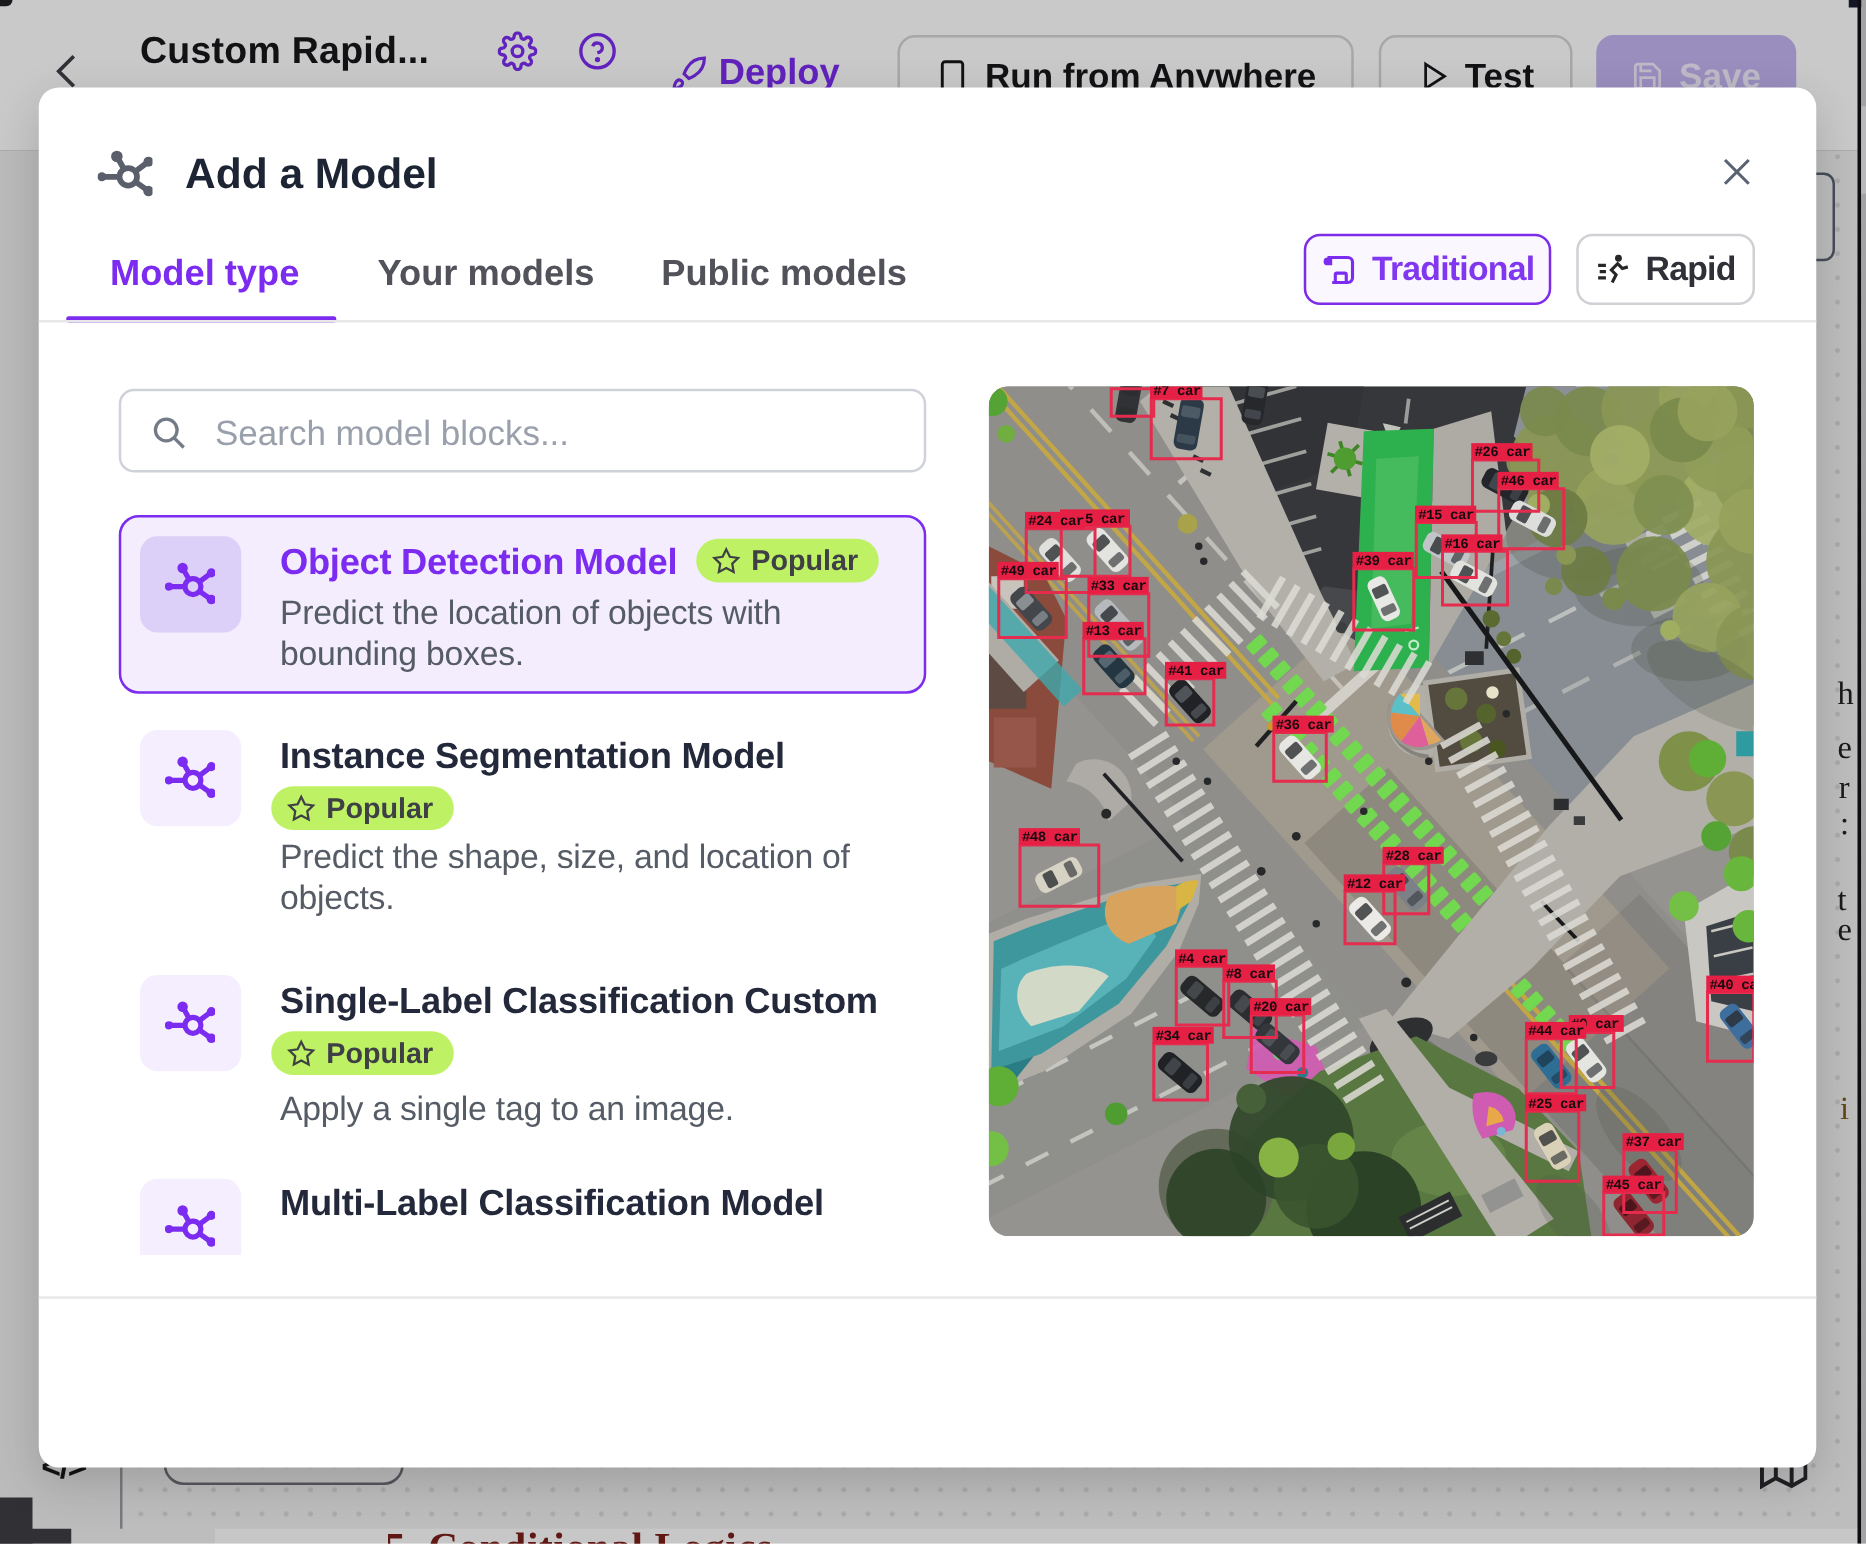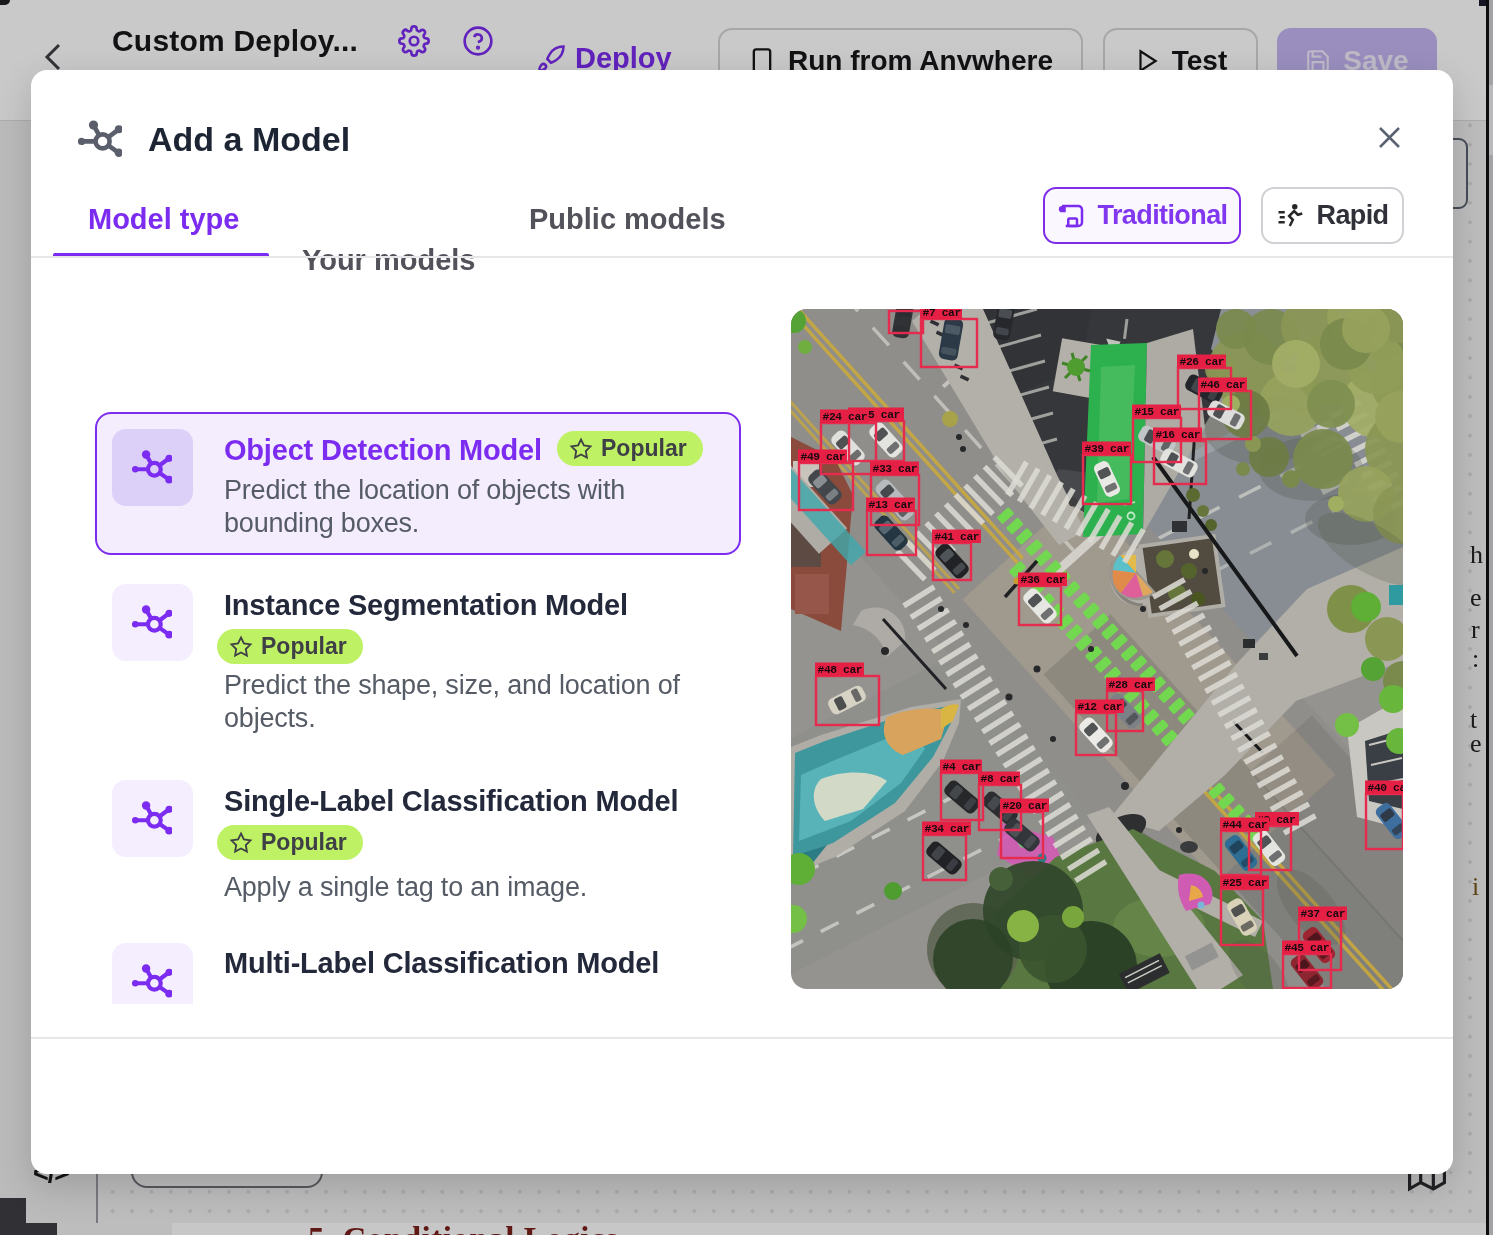--- a/index.html
+++ b/index.html
@@ -32,21 +32,21 @@
   .sertxt { position:absolute; font-family:"Liberation Serif", serif; font-size:26px; color:#222; }
   #dim { position:absolute; inset:0; background:rgba(0,0,0,0.21); }
 
   
   #modal { position:absolute; left:31px; top:70px; width:1422px; height:1104px; background:#ffffff; border-radius:16px;
     box-shadow:0 12px 36px rgba(0,0,0,0.16); }
   #m-title { position:absolute; left:117px; top:50px; font-size:34px; font-weight:700; color:#1d2433; }
   #m-close { position:absolute; left:1343px; top:52px; }
   .tab { position:absolute; top:133px; font-size:29px; font-weight:600; color:#52525b; }
   #tab1 { left:57px; color:#7c2cf0; }
-  #tab2 { left:271px;margin-top:41px; }
+  #tab2 { left:271px; }
   #tab3 { left:498px; }
   #tab-underline { position:absolute; left:22px; top:183px; width:216px; height:5px; background:#7c2cf0; border-radius:2px;}
   #tabs-divider { position:absolute; left:0px; top:186px; width:1422px; height:1.5px; background:#e7e7ea; }
   #btn-trad { position:absolute; left:1012px; top:117px; width:198px; height:57px; border:2px solid #7e2ce8; background:#faf7ff; border-radius:13px;
       display:flex; align-items:center; justify-content:center; gap:11px; color:#8137f0; font-size:27px; font-weight:600; letter-spacing:-0.6px; }
   #btn-rapid { position:absolute; left:1230px; top:117px; width:143px; height:57px; border:2px solid #d0d0d5; background:#fff; border-radius:13px;
       display:flex; align-items:center; justify-content:center; gap:10px; color:#2f3038; font-size:27px; font-weight:600; letter-spacing:-0.6px; }
   #search { position:absolute; left:64px; top:241px; width:646px; height:67px; border:2px solid #cfd2d8; border-radius:12px; }
   #search-ph { position:absolute; left:75px; top:18px; font-size:28px; color:#9aa0ab; }
   #card1 { position:absolute; left:64px; top:342px; width:646px; height:143px; background:#f3edfd; border:2.5px solid #7c2cf0; border-radius:16px; }
@@ -67,21 +67,21 @@
 <body>
 <div id="stage">
   <div id="appbg">
     <div id="header"></div>
     <div id="canvas"></div>
     <div class="abs" style="left:0;top:121px;width:96px;height:1102px;background:#ededef;"></div>
 
     <svg class="abs" style="left:42px;top:42px" width="24" height="30">
         <path d="M17 3 L5 15 L17 27" stroke="#3f3f46" stroke-width="3" fill="none"></path>
       </svg>
-    <div id="hdr-title">Custom Deploy...</div>
+    <div id="hdr-title">Custom Rapid...</div>
 
     <svg class="abs" style="left:398px;top:25px" width="32" height="32" viewBox="0 0 24 24" fill="none" stroke="#7c2cf0" stroke-width="2">
       <circle cx="12" cy="12" r="3.2"></circle>
       <path d="M19.4 15a1.65 1.65 0 0 0 .33 1.82l.06.06a2 2 0 1 1-2.83 2.83l-.06-.06a1.65 1.65 0 0 0-1.82-.33 1.65 1.65 0 0 0-1 1.51V21a2 2 0 1 1-4 0v-.09A1.65 1.65 0 0 0 9 19.4a1.65 1.65 0 0 0-1.82.33l-.06.06a2 2 0 1 1-2.83-2.83l.06-.06a1.65 1.65 0 0 0 .33-1.82 1.65 1.65 0 0 0-1.51-1H3a2 2 0 1 1 0-4h.09A1.65 1.65 0 0 0 4.6 9a1.65 1.65 0 0 0-.33-1.82l-.06-.06a2 2 0 1 1 2.83-2.83l.06.06a1.65 1.65 0 0 0 1.82.33H9a1.65 1.65 0 0 0 1-1.51V3a2 2 0 1 1 4 0v.09a1.65 1.65 0 0 0 1 1.51 1.65 1.65 0 0 0 1.82-.33l.06-.06a2 2 0 1 1 2.83 2.83l-.06.06a1.65 1.65 0 0 0-.33 1.82V9a1.65 1.65 0 0 0 1.51 1H21a2 2 0 1 1 0 4h-.09a1.65 1.65 0 0 0-1.51 1z"></path>
     </svg>
 
     <svg class="abs" style="left:462px;top:25px" width="32" height="32" viewBox="0 0 24 24" fill="none" stroke="#7c2cf0" stroke-width="2">
       <circle cx="12" cy="12" r="10"></circle>
       <path d="M9.1 9a3 3 0 0 1 5.8 1c0 2-3 3-3 3"></path>
       <circle cx="12" cy="17" r="0.6" fill="#7c2cf0"></circle>
@@ -167,37 +167,44 @@
       Rapid</div>
     <div id="btn-trad">
       <svg width="30" height="30" viewBox="0 0 24 24" fill="none" stroke="#7c2cf0" stroke-width="2">
         <path d="M4 4h13a3 3 0 0 1 3 3v10a3 3 0 0 1-3 3H7"></path>
         <path d="M4 4a2.5 2.5 0 0 0 0 5h3V4z" fill="#7c2cf0" stroke="none"></path>
         <rect x="9" y="14" width="7" height="6" rx="1"></rect>
       </svg>
       Traditional</div>
 
     <div id="listclip">
+      <div id="search">
+          <div id="search-ph">Search model blocks...</div>
+        <svg class="abs" style="left:22px;top:17px" width="32" height="32" viewBox="0 0 24 24" fill="none" stroke="#737b87" stroke-width="2">
+            <circle cx="10.5" cy="10.5" r="6.5"></circle>
+            <path d="M15.5 15.5 L21 21"></path>
+          </svg>
+      </div>
       <div id="card1"></div>
       <div class="tile t-sel" style="top:359px;"></div>
       <div class="itit" style="top:364px; color:#7c2cf0;">Object Detection Model</div>
       <div class="pill" style="left:526px; top:361px;"><svg width="24" height="24" viewBox="0 0 24 24" fill="none" stroke="#3f3f46" stroke-width="1.8">
             <path d="M12 2.5l2.9 5.9 6.6 1-4.7 4.6 1.1 6.5-5.9-3.1-5.9 3.1 1.1-6.5L2.5 9.4l6.6-1z"></path>
           </svg>Popular</div>
       <div class="idesc" style="top:404px;">Predict the location of objects with<br>bounding boxes.</div>
 
       <div class="tile t-un" style="top:514px;"></div>
       <div class="itit" style="top:519px;">Instance Segmentation Model</div>
       <div class="pill" style="left:186px; top:559px;"><svg width="24" height="24" viewBox="0 0 24 24" fill="none" stroke="#3f3f46" stroke-width="1.8">
             <path d="M12 2.5l2.9 5.9 6.6 1-4.7 4.6 1.1 6.5-5.9-3.1-5.9 3.1 1.1-6.5L2.5 9.4l6.6-1z"></path>
           </svg>Popular</div>
       <div class="idesc" style="top:599px;">Predict the shape, size, and location of<br>objects.</div>
 
       <div class="tile t-un" style="top:710px;"></div>
-      <div class="itit" style="top:715px;">Single-Label Classification Model</div>
+      <div class="itit" style="top:715px;">Single-Label Classification Custom</div>
       <div class="pill" style="left:186px; top:755px;"><svg width="24" height="24" viewBox="0 0 24 24" fill="none" stroke="#3f3f46" stroke-width="1.8">
             <path d="M12 2.5l2.9 5.9 6.6 1-4.7 4.6 1.1 6.5-5.9-3.1-5.9 3.1 1.1-6.5L2.5 9.4l6.6-1z"></path>
           </svg>Popular</div>
       <div class="idesc" style="top:801px;">Apply a single tag to an image.</div>
 
       <div class="tile t-un" style="top:873px;"></div>
       <div class="itit" style="top:877px;">Multi-Label Classification Model</div>
     </div>
 
     <svg class="abs" style="left:101px;top:378px" width="40" height="40" viewBox="0 0 44 44">

